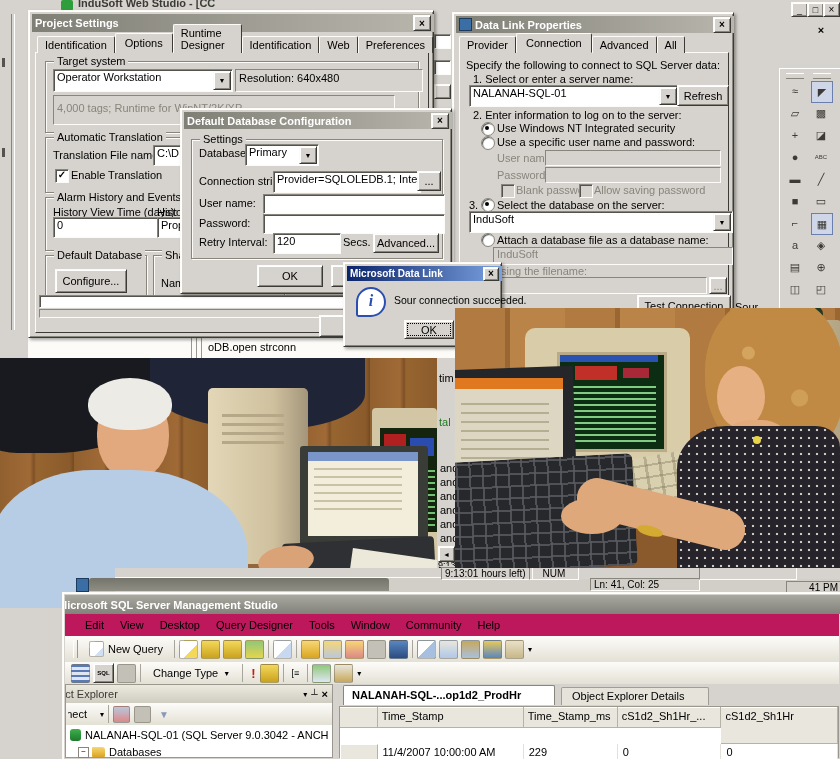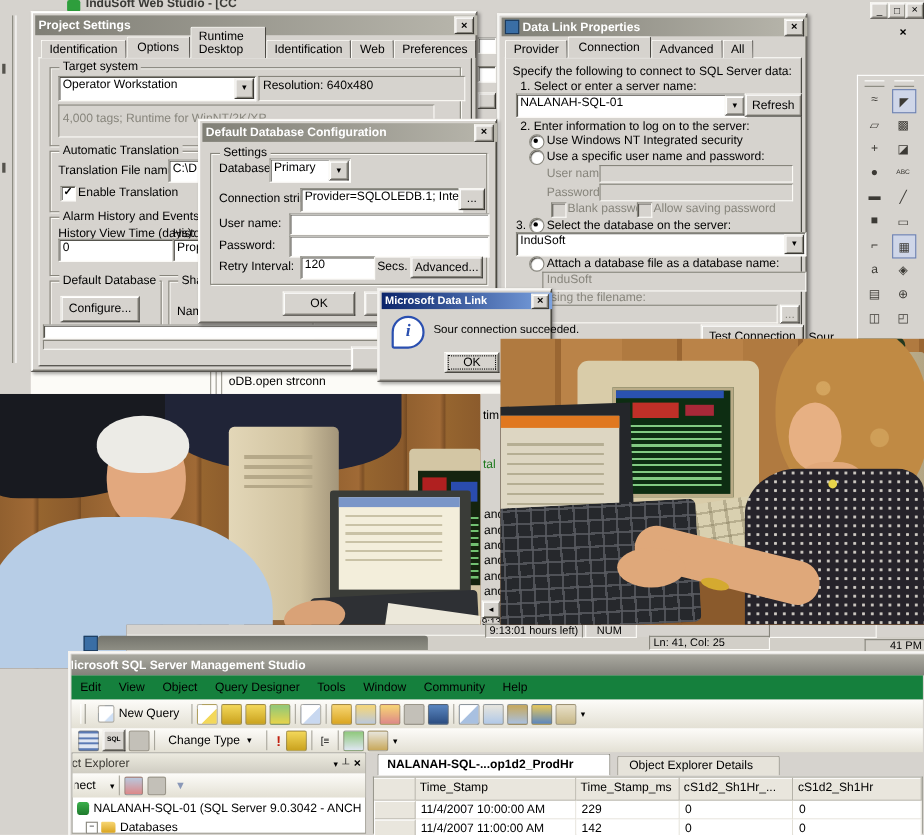--- a/index.html
+++ b/index.html
@@ -127,21 +127,21 @@
   </div>
 
   <div class="a win" style="left:28px;top:10px;width:404px;height:326px;z-index:3">
     <div class="a tbar tgray" style="left:3px;top:3px;width:396px;height:18px">
       <span>Project Settings</span>
       <span class="btn xb">×</span>
     </div>
     <div class="a tabs-row" style="left:8px;top:22px;height:20px">
       <span class="tab off">Identification</span>
       <span class="tab">Options</span>
-      <span class="tab off">Runtime Desktop</span>
+      <span class="tab off">Runtime Designer</span>
       <span class="tab off">Identification</span>
       <span class="tab off">Web</span>
       <span class="tab off">Preferences</span>
     </div>
     <div class="a" style="left:6px;top:41px;width:392px;height:279px;border:1px solid;border-color:#fcfbf7 #3c3a35 #3c3a35 #fcfbf7"></div>
 
     <div class="a grp" style="left:16px;top:50px;width:372px;height:70px">
       <span class="grpl">Target system</span>
     </div>
     <div class="a sunk field" style="left:24px;top:58px;width:172px;height:19px">
@@ -327,24 +327,24 @@
   </div>
 
   <div class="a" style="left:62px;top:577px;width:778px;height:182px;z-index:6">
     <div class="a" style="left:14px;top:1px;width:11px;height:12px;background:#3a6ea5;border:1px solid #1c3a5c"></div>
     <div class="a" style="left:27px;top:1px;width:300px;height:13px;background:linear-gradient(#74746c,#8e8e84);border-radius:3px 3px 0 0"></div>
 
     <div class="a win" style="left:0;top:15px;width:778px;height:167px;box-shadow:inset 1px 1px 0 #fff,inset -1px -1px 0 #87857c">
       <div class="a tbar clip" style="left:2px;top:2px;width:774px;height:19px;background:linear-gradient(#aaa9a0,#82817a)">
         <span class="nw" style="margin-left:-10px">Microsoft SQL Server Management Studio</span>
       </div>
-      <div class="a" style="left:2px;top:21px;width:774px;height:22px;background:#15803d;display:flex;align-items:center;box-sizing:border-box">
+      <div class="a" style="left:2px;top:21px;width:774px;height:22px;background:#be185d;display:flex;align-items:center;padding-left:12px;box-sizing:border-box">
         <span class="menuitem">Edit</span>
         <span class="menuitem">View</span>
-        <span class="menuitem">Object</span>
+        <span class="menuitem">Desktop</span>
         <span class="menuitem">Query Designer</span>
         <span class="menuitem">Tools</span>
         <span class="menuitem">Window</span>
         <span class="menuitem">Community</span>
         <span class="menuitem">Help</span>
       </div>
       <div class="a" style="left:2px;top:43px;width:774px;height:26px;background:linear-gradient(#fdfcf9,#e3e0d4);display:flex;align-items:center;padding-left:4px;box-sizing:border-box">
         <span class="grip"></span>
         <span class="btn" style="height:20px;padding:0 6px;background:transparent;border-color:transparent;box-shadow:none">
           <span class="tbico" style="width:13px;height:14px;background:linear-gradient(135deg,#fff 70%,#cfe0f5 70%);margin-right:4px"></span>
@@ -424,21 +424,21 @@
           <div class="a" style="left:0;top:0;width:500px;height:22px">
             <span class="a b nw clip" style="left:4px;top:1px;width:212px;height:20px;background:#fff;border:1px solid #87857c;border-bottom:none;border-radius:2px 2px 0 0;padding:3px 8px 0;box-sizing:border-box">NALANAH-SQL-...op1d2_ProdHr</span>
             <span class="a nw clip" style="left:222px;top:3px;width:148px;height:18px;background:#e6e3da;border:1px solid #a09d94;border-bottom:none;border-radius:2px 2px 0 0;padding:2px 10px 0;box-sizing:border-box">Object Explorer Details</span>
           </div>
           <div class="a" style="left:0;top:22px;width:500px;height:52px;background:#fff;border:1px solid #9a988e;border-bottom:none;box-sizing:border-box">
             <div style="display:flex">
               <span class="gridhead" style="width:38px;height:21px;box-sizing:border-box"></span>
               <span class="gridhead" style="width:148px;height:21px;box-sizing:border-box">Time_Stamp</span>
               <span class="gridhead" style="width:95px;height:21px;box-sizing:border-box">Time_Stamp_ms</span>
               <span class="gridhead" style="width:105px;height:21px;box-sizing:border-box">cS1d2_Sh1Hr_...</span>
-              <span class="gridhead" style="width:118px;height:21px;box-sizing:border-box">cS1d2_Sh1Hr</span>
+              <span class="gridhead" style="width:118px;height:37px;box-sizing:border-box">cS1d2_Sh1Hr</span>
             </div>
             <div style="display:flex">
               <span class="gsel" style="width:38px;height:17px;box-sizing:border-box"></span>
               <span class="gcell" style="width:148px;height:17px;box-sizing:border-box">11/4/2007 10:00:00 AM</span>
               <span class="gcell" style="width:95px;height:17px;box-sizing:border-box">229</span>
               <span class="gcell" style="width:105px;height:17px;box-sizing:border-box">0</span>
               <span class="gcell" style="width:118px;height:17px;box-sizing:border-box">0</span>
             </div>
             <div style="display:flex">
               <span class="gsel" style="width:38px;height:17px;box-sizing:border-box"></span>

